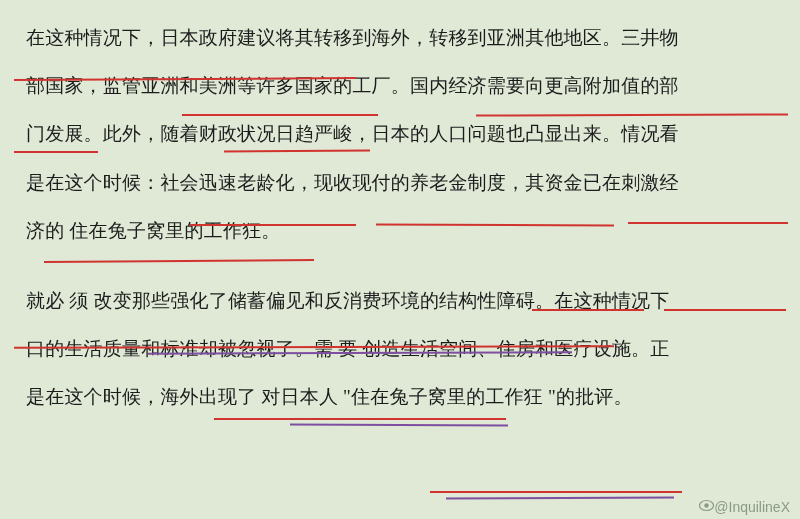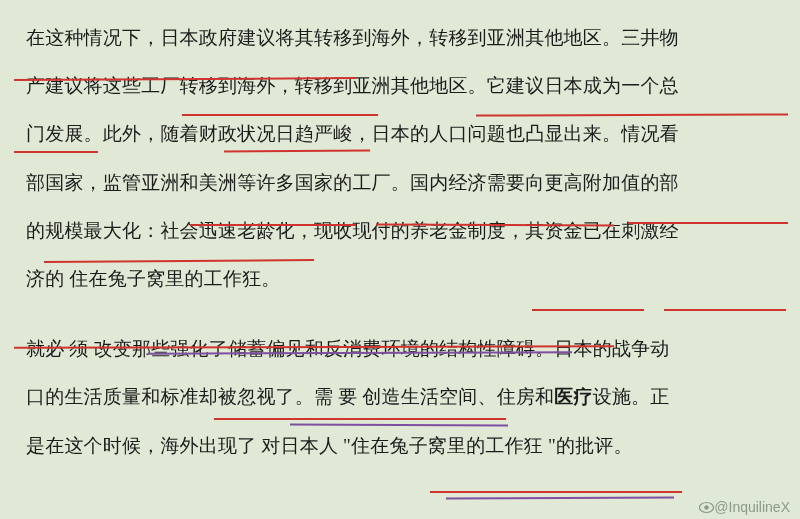--- a/index.html
+++ b/index.html
@@ -29,21 +29,21 @@
     text-align: justify;
     margin: 12px;
   }
   .para.indent {
     text-indent: 2em;
   }
   .gap {
     height: 10px;
   }
   .bold {
-    font-weight: bold;
+    font-weight: normal;
   }
   
   .marks {
     position: absolute;
     left: 0;
     top: 0;
     width: 800px;
     height: 519px;
     pointer-events: none;
   }
@@ -53,46 +53,44 @@
     border-top-style: solid;
   }
   .watermark {
     position: absolute;
     right: 10px;
     bottom: 4px;
     font-family: "Liberation Sans", sans-serif;
     font-size: 14px;
     color: #8d9a86;
     display: flex;
-    align-items: center;
     gap: 0;
   }
   .wb-eye {
     display: inline-block;
     width: 15px;
     height: 13px;
     position: relative;
   }
   .wb-eye svg { display:block; }
 </style>
 </head>
 <body>
 
 <div class="page">
 
   <p class="para">在这种情况下，日本政府建议将其转移到海外，转移到亚洲其他地区。三井物</p>
-  <p class="para">产建议将这些工厂转移到海外，转移到亚洲其他地区。它建议日本成为一个总</p>
+  <p class="para">部国家，监管亚洲和美洲等许多国家的工厂。国内经济需要向更高附加值的部</p>
   <p class="para">门发展。此外，随着财政状况日趋严峻，日本的人口问题也凸显出来。情况看</p>
-  <p class="para">部国家，监管亚洲和美洲等许多国家的工厂。国内经济需要向更高附加值的部</p>
-  <p class="para">的规模最大化：社会迅速老龄化，现收现付的养老金制度，其资金已在刺激经</p>
+  <p class="para">是在这个时候：社会迅速老龄化，现收现付的养老金制度，其资金已在刺激经</p>
   <p class="para">济的 住在兔子窝里的工作狂。</p>
 
   <div class="gap"></div>
 
-  <p class="para">就必 须 改变那些强化了储蓄偏见和反消费环境的结构性障碍。日本的战争动</p>
+  <p class="para">就必 须 改变那些强化了储蓄偏见和反消费环境的结构性障碍。在这种情况下</p>
   <p class="para">口的生活质量和标准却被忽视了。需 要 创造生活空间、住房和<span class="bold">医疗</span>设施。正</p>
   <p class="para">是在这个时候，海外出现了 对日本人  "住在兔子窝里的工作狂 "的批评。</p>
 
   <div class="marks">
 
     <div class="mark" style="left:14px; top:78px; width:342px; border-top-width:2.5px; border-color:#d1342f; transform:rotate(-0.3deg);"></div>
 
     <div class="mark" style="left:182px; top:114px; width:196px; border-top-width:2.5px; border-color:#d1342f;"></div>
     <div class="mark" style="left:476px; top:114px; width:312px; border-top-width:2.5px; border-color:#d1342f; transform:rotate(-0.2deg);"></div>
 

